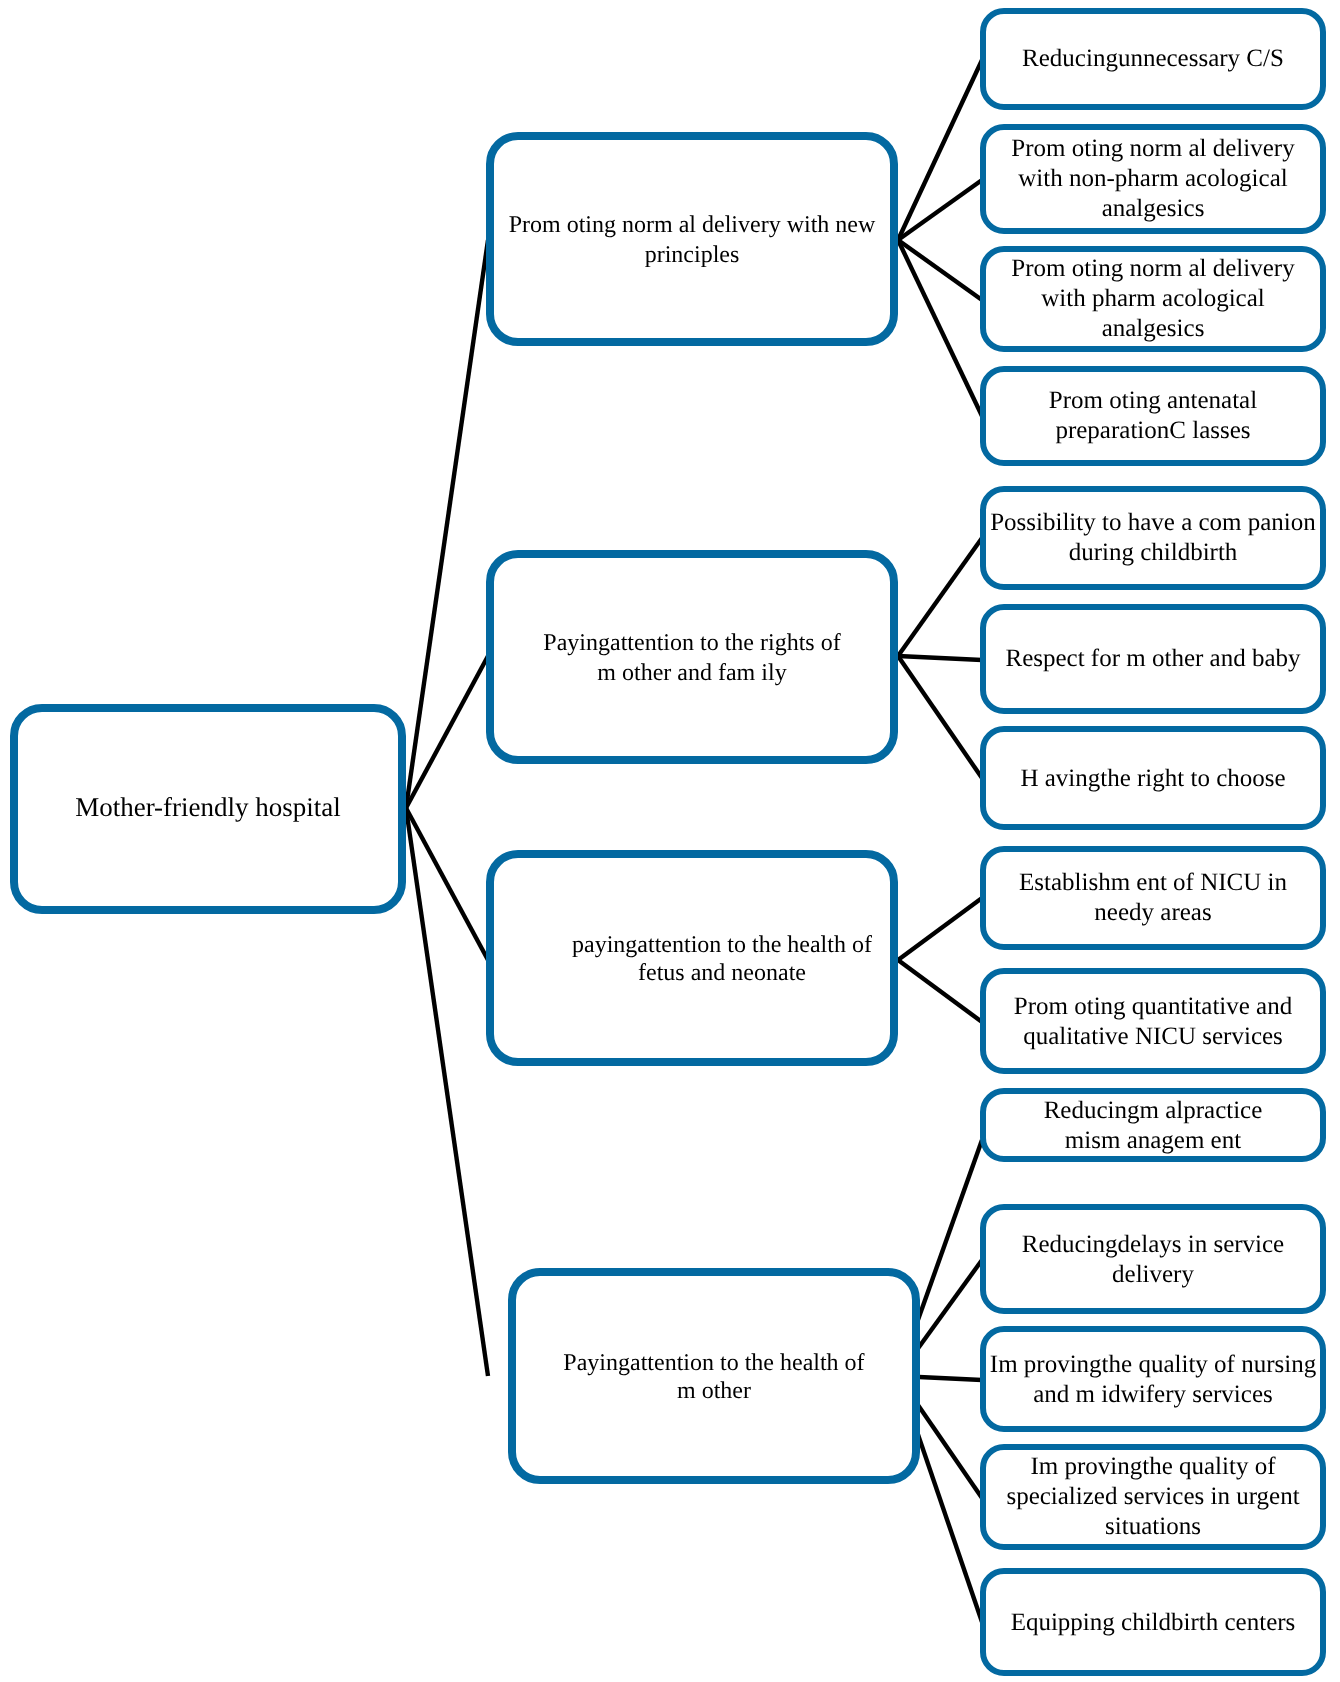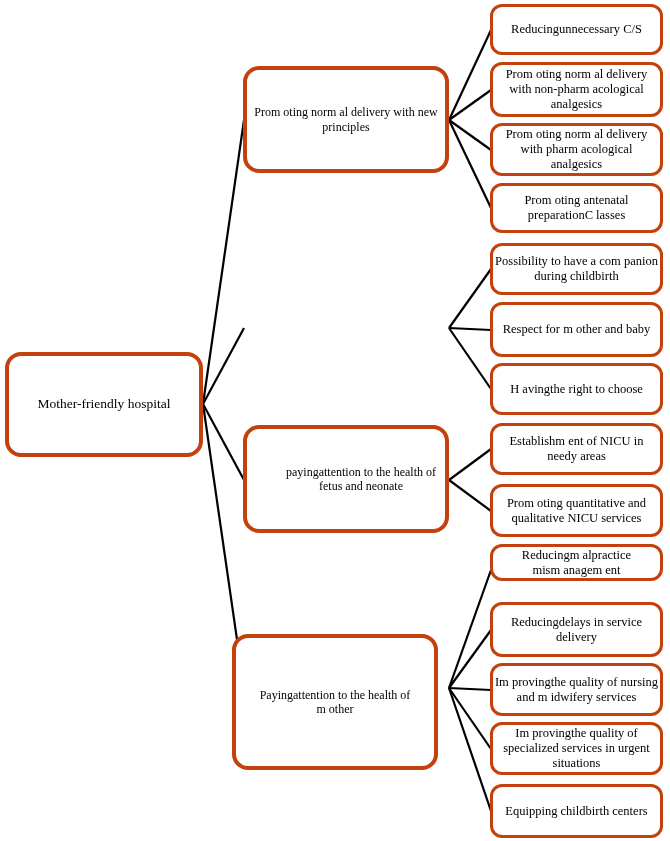--- a/index.html
+++ b/index.html
@@ -18,21 +18,21 @@
     width: 670px; height: 841px;
   }
   .wires line {
     stroke: #000000;
     stroke-width: 2.2;
   }
   .node {
     position: absolute;
     box-sizing: border-box;
     background: #ffffff;
-    border: 3px solid #c2410c;
+    border: 3px solid #0369a1;
     border-radius: 12px;
     display: flex;
     align-items: center;
     justify-content: center;
     text-align: center;
     line-height: 1.2;
   }
   .root {
     border-width: 4px;
     border-radius: 16px;
@@ -79,22 +79,23 @@
     <line x1="449" y1="688" x2="491" y2="570"></line>
     <line x1="449" y1="688" x2="491" y2="630"></line>
     <line x1="449" y1="688" x2="491" y2="690"></line>
     <line x1="449" y1="688" x2="491" y2="749"></line>
     <line x1="449" y1="688" x2="491" y2="811"></line>
   </svg>
 
   <div class="node root" style="left:5px; top:352px; width:198px; height:105px;">Mother-friendly hospital</div>
 
   <div class="node branch" style="left:243px; top:66px; width:206px; height:107px;">Prom&nbsp;oting norm&nbsp;al delivery with new principles</div>
+  <div class="node branch" style="left:243px; top:275px; width:206px; height:107px;">Payingattention to the rights of m&nbsp;other and fam&nbsp;ily</div>
   <div class="node branch" style="left:243px; top:425px; width:206px; height:108px;padding-left:36px;">payingattention to the health of fetus and neonate</div>
-  <div class="node branch" style="left:232px; top:634px; width:206px; height:136px;">Payingattention to the health of m&nbsp;other</div>
+  <div class="node branch" style="left:254px; top:634px; width:206px; height:108px;">Payingattention to the health of m&nbsp;other</div>
 
   <div class="node leaf" style="left:490px; top:4px; width:173px; height:51px;">Reducingunnecessary C/S</div>
   <div class="node leaf" style="left:490px; top:62px; width:173px; height:55px;">Prom&nbsp;oting norm&nbsp;al delivery with non-pharm&nbsp;acological analgesics</div>
   <div class="node leaf" style="left:490px; top:123px; width:173px; height:53px;">Prom&nbsp;oting norm&nbsp;al delivery with pharm&nbsp;acological analgesics</div>
   <div class="node leaf" style="left:490px; top:183px; width:173px; height:50px;">Prom&nbsp;oting antenatal preparationC&nbsp;lasses</div>
 
   <div class="node leaf" style="left:490px; top:243px; width:173px; height:52px;">Possibility to have a com&nbsp;panion during childbirth</div>
   <div class="node leaf" style="left:490px; top:302px; width:173px; height:55px;">Respect for m&nbsp;other and baby</div>
   <div class="node leaf" style="left:490px; top:363px; width:173px; height:52px;">H&nbsp;avingthe right to choose</div>
 

